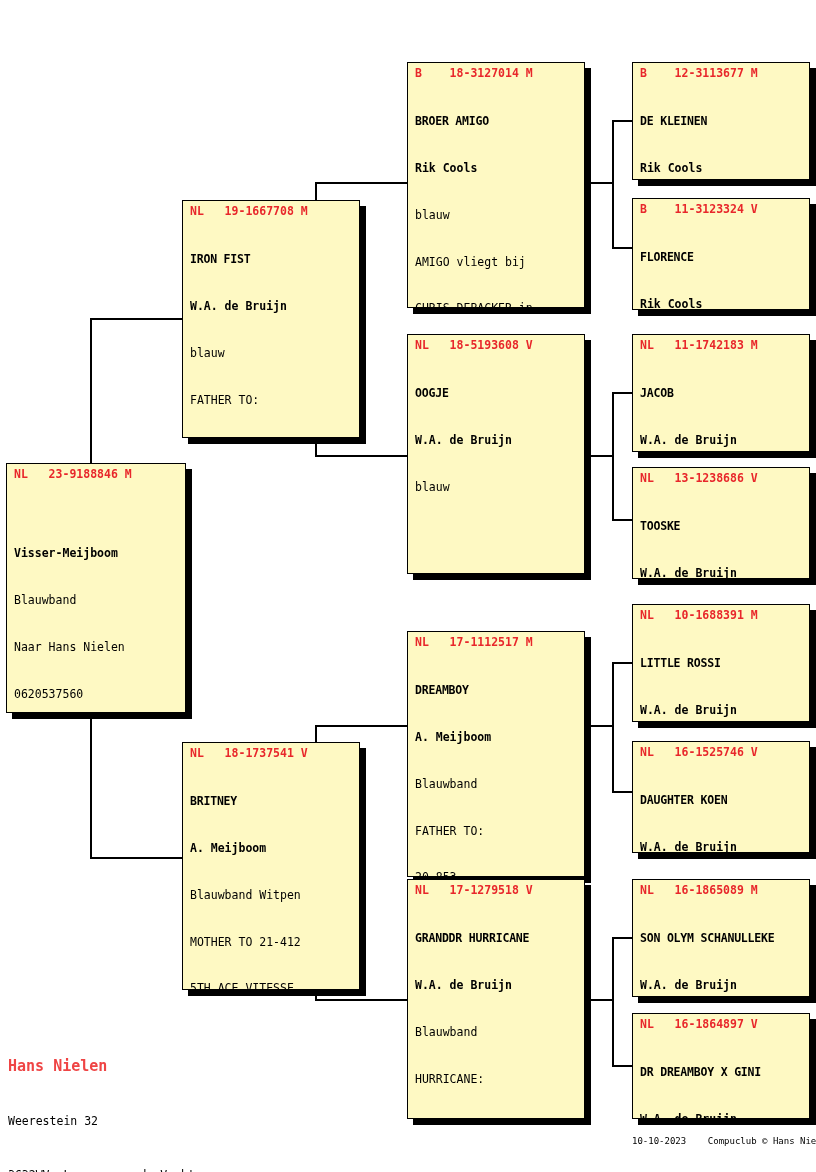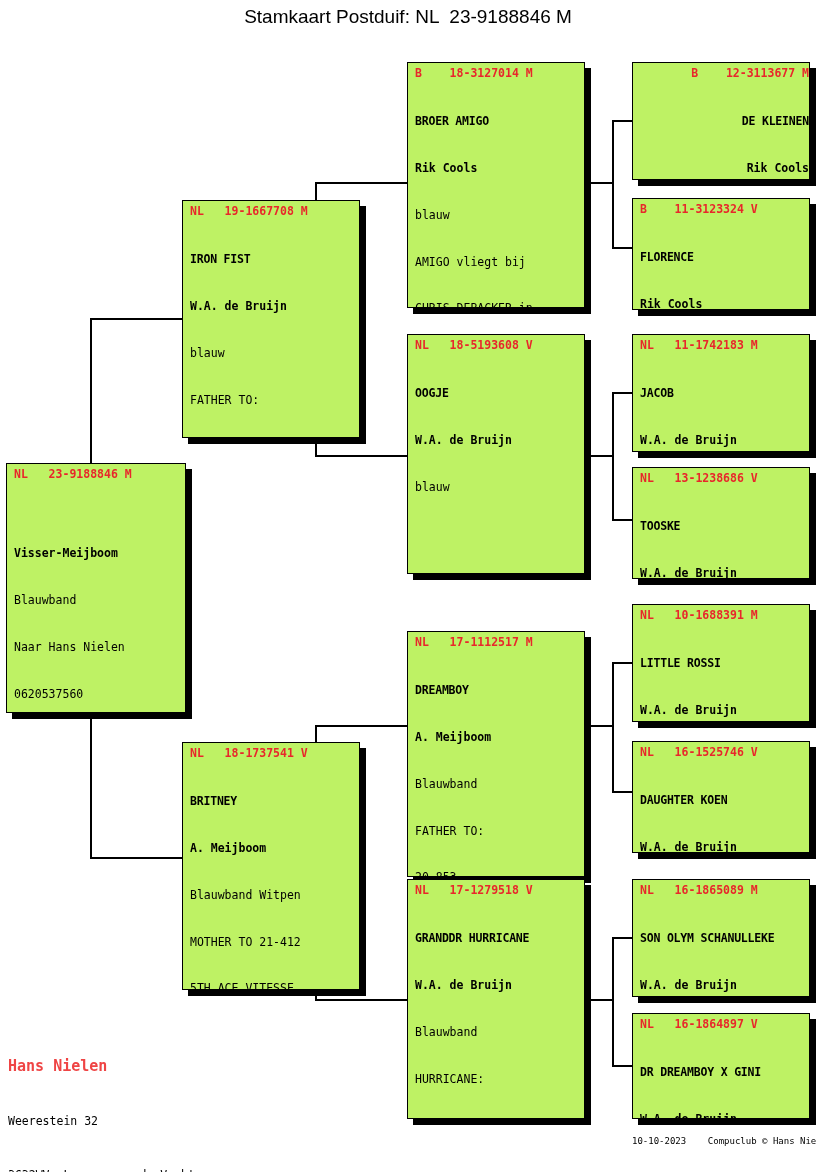--- a/index.html
+++ b/index.html
@@ -19,21 +19,21 @@
     font-family:"Liberation Sans","DejaVu Sans",sans-serif;
     font-size:19px;
     color:#000;
     letter-spacing:0px;
     white-space:pre;
   }
 
   
   .box{
     position:absolute;
-    background:#bef264;
+    background:#fef9c3;
     border:1.6px solid #000000;
     box-sizing:border-box;
     box-shadow:6px 6px 0 0 #000000;
     overflow:hidden;
     z-index:3;
   }
   .box .ring{
     color:#e8272b;
     font-weight:bold;
     font-size:11.5px;
@@ -78,21 +78,20 @@
     color:#000;
     white-space:pre;
     letter-spacing:0px;
   }
 </style>
 </head>
 <body>
 
 <div id="page">
 
-  <div class="page-title">Stamkaart Postduif: NL  23-9188846 M</div>
 
   <div class="conn v" style="left:90px;top:318px;height:540px;"></div>
   <div class="conn h" style="left:90px;top:318px;width:92px;"></div>
   <div class="conn h" style="left:90px;top:857px;width:92px;"></div>
   <div class="conn h" style="left:74px;top:588px;width:18px;"></div>
 
   <div class="conn v" style="left:315px;top:182px;height:274px;"></div>
   <div class="conn h" style="left:315px;top:182px;width:92px;"></div>
   <div class="conn h" style="left:315px;top:455px;width:92px;"></div>
   <div class="conn h" style="left:300px;top:318px;width:17px;"></div>
@@ -228,21 +227,21 @@
       <span class="ln">HURRICANE:</span>
       <span class="ln">ASDUIF JONG SS. G/IJ</span>
       
       
       
       
       
     </div>
   </div>
 
-  <div class="box" style="left:632px;top:62px;width:178px;height:118px;text-align:right;">
+  <div class="box" style="left:632px;top:62px;width:178px;height:118px;">
     <div class="ring">B    12-3113677 M</div>
     <div class="lines">
       <span class="ln nm">DE KLEINEN</span>
       <span class="ln ow">Rik Cools</span>
       
       
       
     </div>
   </div>
 

